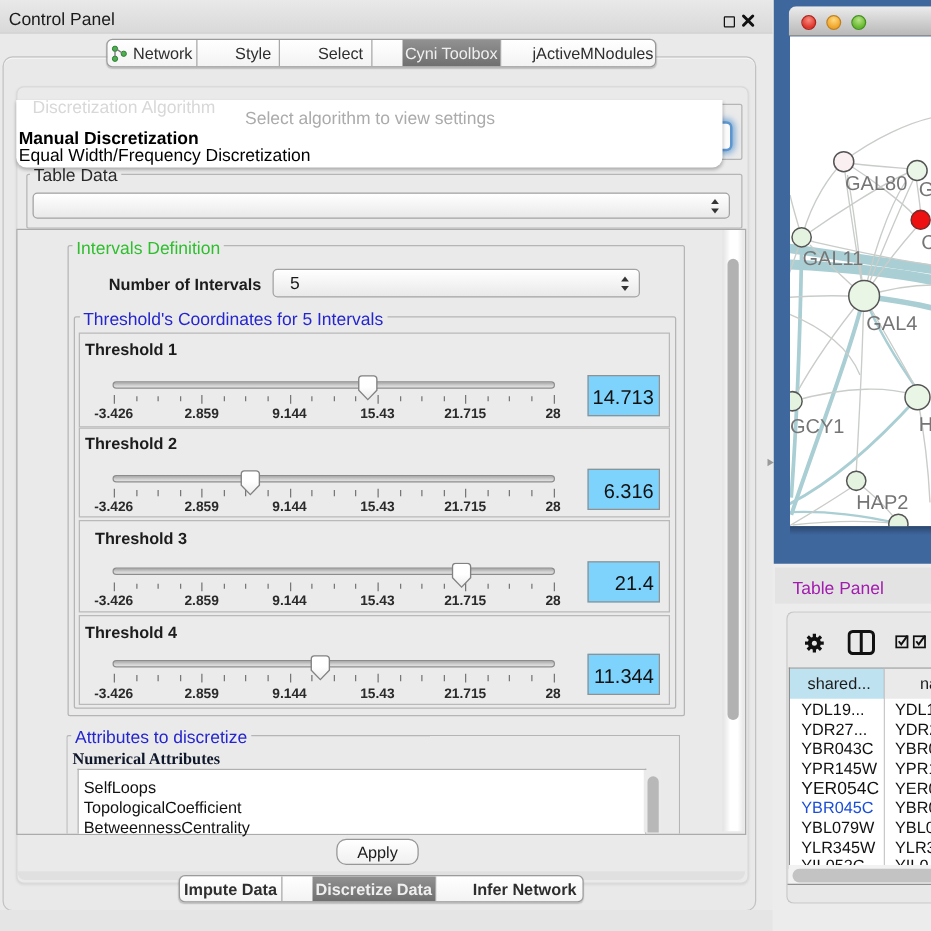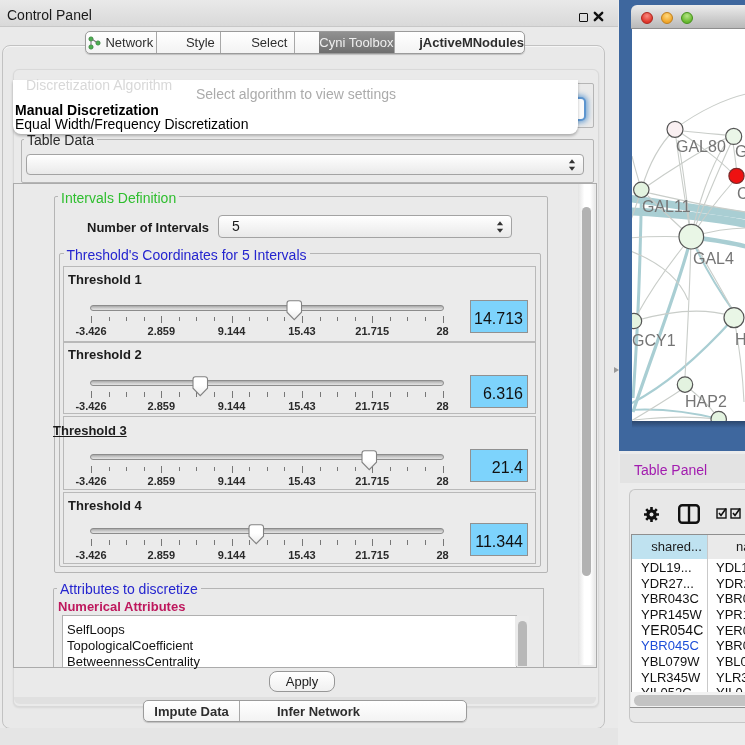--- a/index.html
+++ b/index.html
@@ -40,21 +40,21 @@
 <div class="seg" style="left:85px;top:31px;width:438px;height:21px;">
 <div style="width:92px;"><svg width="13" height="14" viewBox="0 0 13 14" style="margin-right:4px;">
         <circle cx="3" cy="3" r="2.1" fill="#4caf50" stroke="#2e7d32" stroke-width="0.8"></circle>
         <circle cx="3" cy="11" r="2.1" fill="#4caf50" stroke="#2e7d32" stroke-width="0.8"></circle>
         <circle cx="10" cy="7" r="2.1" fill="#4caf50" stroke="#2e7d32" stroke-width="0.8"></circle>
         <path d="M3,5 L3,9 M4.5,3.5 L8.5,6.2" stroke="#7a7a7a" stroke-width="1.1" fill="none"></path>
       </svg>Network</div>
 <div style="width:52px;">Style</div>
 <div style="width:64px;">Select</div>
 <div class="sel" style="width:100px;">Cyni Toolbox</div>
-<div style="width:128px;font-weight:bold;">jActiveMNodules</div>
+<div style="width:128px;">jActiveMNodules</div>
 </div>
 <div class="abs" style="left:21px;top:139px;width:571px;height:42px;border:1px solid #b5b5b5;border-radius:2px;"></div>
 <div class="groupt" style="left:24px;top:133px;color:#2a2a2a;">Table Data</div>
 <div class="combo" style="left:26px;top:154px;width:556px;height:19px;line-height:19px;font-size:14px;"><svg class="ar" style="top:3px;" width="9" height="14" viewBox="0 0 9 14">
       <path d="M4.5,0.5 L8,5 L1,5 Z" fill="#333"></path>
       <path d="M4.5,13.5 L8,9 L1,9 Z" fill="#333"></path>
     </svg></div>
 <div class="abs" style="left:21px;top:83px;width:571px;height:43px;border:1px solid #b5b5b5;border-radius:2px;"></div>
 <div class="abs" style="left:26px;top:97px;width:556px;height:20px;border-radius:5px;background:#fbfbfb;border:2px solid #5d95cf;box-shadow:0 0 5px 2px rgba(86,148,208,0.75);"></div>
 <div class="abs" style="left:13px;top:80px;width:565px;height:54px;background:#fff;border-radius:0 0 8px 8px;box-shadow:0 2px 3px rgba(0,0,0,0.26);z-index:30;"></div>
@@ -148,21 +148,21 @@
     <defs>
       <linearGradient id="thg2" x1="0" y1="0" x2="0" y2="1">
         <stop offset="0.45" stop-color="#ffffff"></stop>
         <stop offset="1" stop-color="#ebebeb"></stop>
       </linearGradient>
     </defs>
     <path d="M1,3.3 a2.6,2.6 0 0 1 2.6,-2.6 h9.3 a2.6,2.6 0 0 1 2.6,2.6 v8.9 L8.25,19.7 L1,12.2 Z" fill="url(#thg2)" stroke="#828282" stroke-width="1.1"></path>
   </svg>
 <div class="vbox" style="left:470px;top:375.0px;">6.316</div>
 <div class="tpanel" style="left:63px;top:416px;width:471px;height:72px;"></div>
-<div class="tlabel" style="left:53px;top:424px;text-decoration:underline;">Threshold 3</div>
+<div class="tlabel" style="left:76px;top:424px;">Threshold 3</div>
 <div class="track" style="left:90px;top:454.0px;width:352px;"></div>
 <div class="tick" style="left:91.0px;top:465.9px;height:7px;"></div>
 <div class="tick" style="left:108.6px;top:466.9px;height:4.5px;"></div>
 <div class="tick" style="left:126.2px;top:466.9px;height:4.5px;"></div>
 <div class="tick" style="left:143.7px;top:466.9px;height:4.5px;"></div>
 <div class="tick" style="left:161.3px;top:465.9px;height:7px;"></div>
 <div class="tick" style="left:178.9px;top:466.9px;height:4.5px;"></div>
 <div class="tick" style="left:196.4px;top:466.9px;height:4.5px;"></div>
 <div class="tick" style="left:214.0px;top:466.9px;height:4.5px;"></div>
 <div class="tick" style="left:231.6px;top:465.9px;height:7px;"></div>
@@ -229,28 +229,29 @@
       <linearGradient id="thg4" x1="0" y1="0" x2="0" y2="1">
         <stop offset="0.45" stop-color="#ffffff"></stop>
         <stop offset="1" stop-color="#ebebeb"></stop>
       </linearGradient>
     </defs>
     <path d="M1,3.3 a2.6,2.6 0 0 1 2.6,-2.6 h9.3 a2.6,2.6 0 0 1 2.6,2.6 v8.9 L8.25,19.7 L1,12.2 Z" fill="url(#thg4)" stroke="#828282" stroke-width="1.1"></path>
   </svg>
 <div class="vbox" style="left:470px;top:523.0px;">11.344</div>
 <div class="abs" style="left:53px;top:588px;width:489px;height:78px;border:1px solid #b5b5b5;border-top-left-radius:2px;border-bottom:none;"></div>
 <div class="groupt" style="left:57px;top:582px;color:#2525cf;">Attributes to discretize</div>
-<div class="abs bold" style="left:58px;top:599px;font-size:13px;color:#be185d;">Numerical Attributes</div>
+<div class="abs bold" style="left:58px;top:599px;font-size:13px;color:#0f172a;font-family:Liberation Serif, serif;">Numerical Attributes</div>
 <div class="abs" style="left:62px;top:615px;width:453px;height:51px;background:#fff;border:1px solid #b0b0b0;border-bottom:none;"></div>
 <div class="abs" style="left:67px;top:622px;font-size:13px;color:#111;line-height:16px;">SelfLoops<br>TopologicalCoefficient<br>BetweennessCentrality</div>
 <div class="abs" style="left:515px;top:616px;width:14px;height:50px;background:#ebebeb;"></div>
 <div class="abs" style="left:518px;top:621px;width:9px;height:45px;background:#b8b8b8;border-radius:5px 5px 0 0;"></div>
 <div class="abs" style="left:269px;top:671px;width:64px;height:19px;background:linear-gradient(#ffffff,#f0f0f0);border:1px solid #979797;border-radius:8px;font-size:13px;color:#1c1c1c;text-align:center;line-height:19px;">Apply</div>
 <div class="seg" style="left:143px;top:700px;width:322px;height:20px;">
 <div style="width:95px;font-weight:bold;">Impute Data</div>
+<div class="sel" style="width:116px;font-weight:bold;">Discretize Data</div>
 <div style="width:109px;font-weight:bold;">Infer Network</div>
 </div>
 <div class="abs" style="left:0;top:728px;width:618px;height:17px;background:#e5e5e5;"></div>
 <svg class="abs" style="left:613px;top:366px;" width="8" height="8" viewBox="0 0 8 8">
     <path d="M1,1 L6,4 L1,7" fill="#9a9a9a"></path>
   </svg>
 <div class="abs" style="left:619px;top:0;width:126px;height:451px;background:#3e679e;"></div>
 <div class="abs" style="left:631px;top:5px;width:114px;height:23px;background:linear-gradient(#ececec,#cfcfcf 55%,#b9b9b9);border-radius:6px 0 0 0;border-bottom:1px solid #8e8e8e;"></div>
 <div class="abs" style="left:641px;top:11.5px;width:12px;height:12px;border-radius:50%;background:radial-gradient(circle at 50% 30%,#f98a80,#df352a 70%);border:0.5px solid #ad241c;box-sizing:border-box;"></div>
 <div class="abs" style="left:661px;top:11.5px;width:12px;height:12px;border-radius:50%;background:radial-gradient(circle at 50% 30%,#ffd97e,#f0a529 70%);border:0.5px solid #c07f1b;box-sizing:border-box;"></div>
@@ -336,21 +337,21 @@
   </svg>
 <svg class="abs" style="left:716px;top:507px;" width="12" height="12" viewBox="0 0 12 12">
     <rect x="1" y="2" width="9" height="9" fill="none" stroke="#111" stroke-width="1.4"></rect>
     <path d="M3,6 L5,8.5 L10,1.5" fill="none" stroke="#111" stroke-width="1.6"></path>
   </svg>
 <svg class="abs" style="left:729.5px;top:507px;" width="12" height="12" viewBox="0 0 12 12">
     <rect x="1" y="2" width="9" height="9" fill="none" stroke="#111" stroke-width="1.4"></rect>
     <path d="M3,6 L5,8.5 L10,1.5" fill="none" stroke="#111" stroke-width="1.6"></path>
   </svg>
 <div class="abs" style="left:631px;top:534px;width:114px;height:160px;background:#fff;border-left:1px solid #8f8f8f;border-top:1px solid #8f8f8f;"></div>
-<div class="abs" style="left:632px;top:535px;width:75px;height:24px;background:#bfe2f0;border-right:1px solid #9fb7c2;font-size:13px;color:#1c1c1c;text-align:center;line-height:24px;text-indent:14px;">shared...</div>
+<div class="abs" style="left:632px;top:535px;width:75px;height:24px;background:#bfe2f0;border-right:1px solid #9fb7c2;font-size:13px;color:#1c1c1c;text-align:left;line-height:24px;text-indent:14px;">shared...</div>
 <div class="abs" style="left:708px;top:535px;width:60px;height:24px;background:#eaeaea;font-size:13px;color:#1c1c1c;">
     <span style="position:absolute;left:28px;line-height:24px;">na</span>
   </div>
 <div class="abs" style="left:707px;top:535px;width:1px;height:159px;background:#c9c9c9;"></div>
 <div class="abs" style="left:641px;top:560.0px;font-size:13px;color:#111;line-height:15.66px;">YDL19...</div>
 <div class="abs" style="left:716px;top:560.0px;font-size:13px;color:#111;line-height:15.66px;">YDL1</div>
 <div class="abs" style="left:641px;top:575.7px;font-size:13px;color:#111;line-height:15.66px;">YDR27...</div>
 <div class="abs" style="left:716px;top:575.7px;font-size:13px;color:#111;line-height:15.66px;">YDR2</div>
 <div class="abs" style="left:641px;top:591.3px;font-size:13px;color:#111;line-height:15.66px;">YBR043C</div>
 <div class="abs" style="left:716px;top:591.3px;font-size:13px;color:#111;line-height:15.66px;">YBR0</div>

